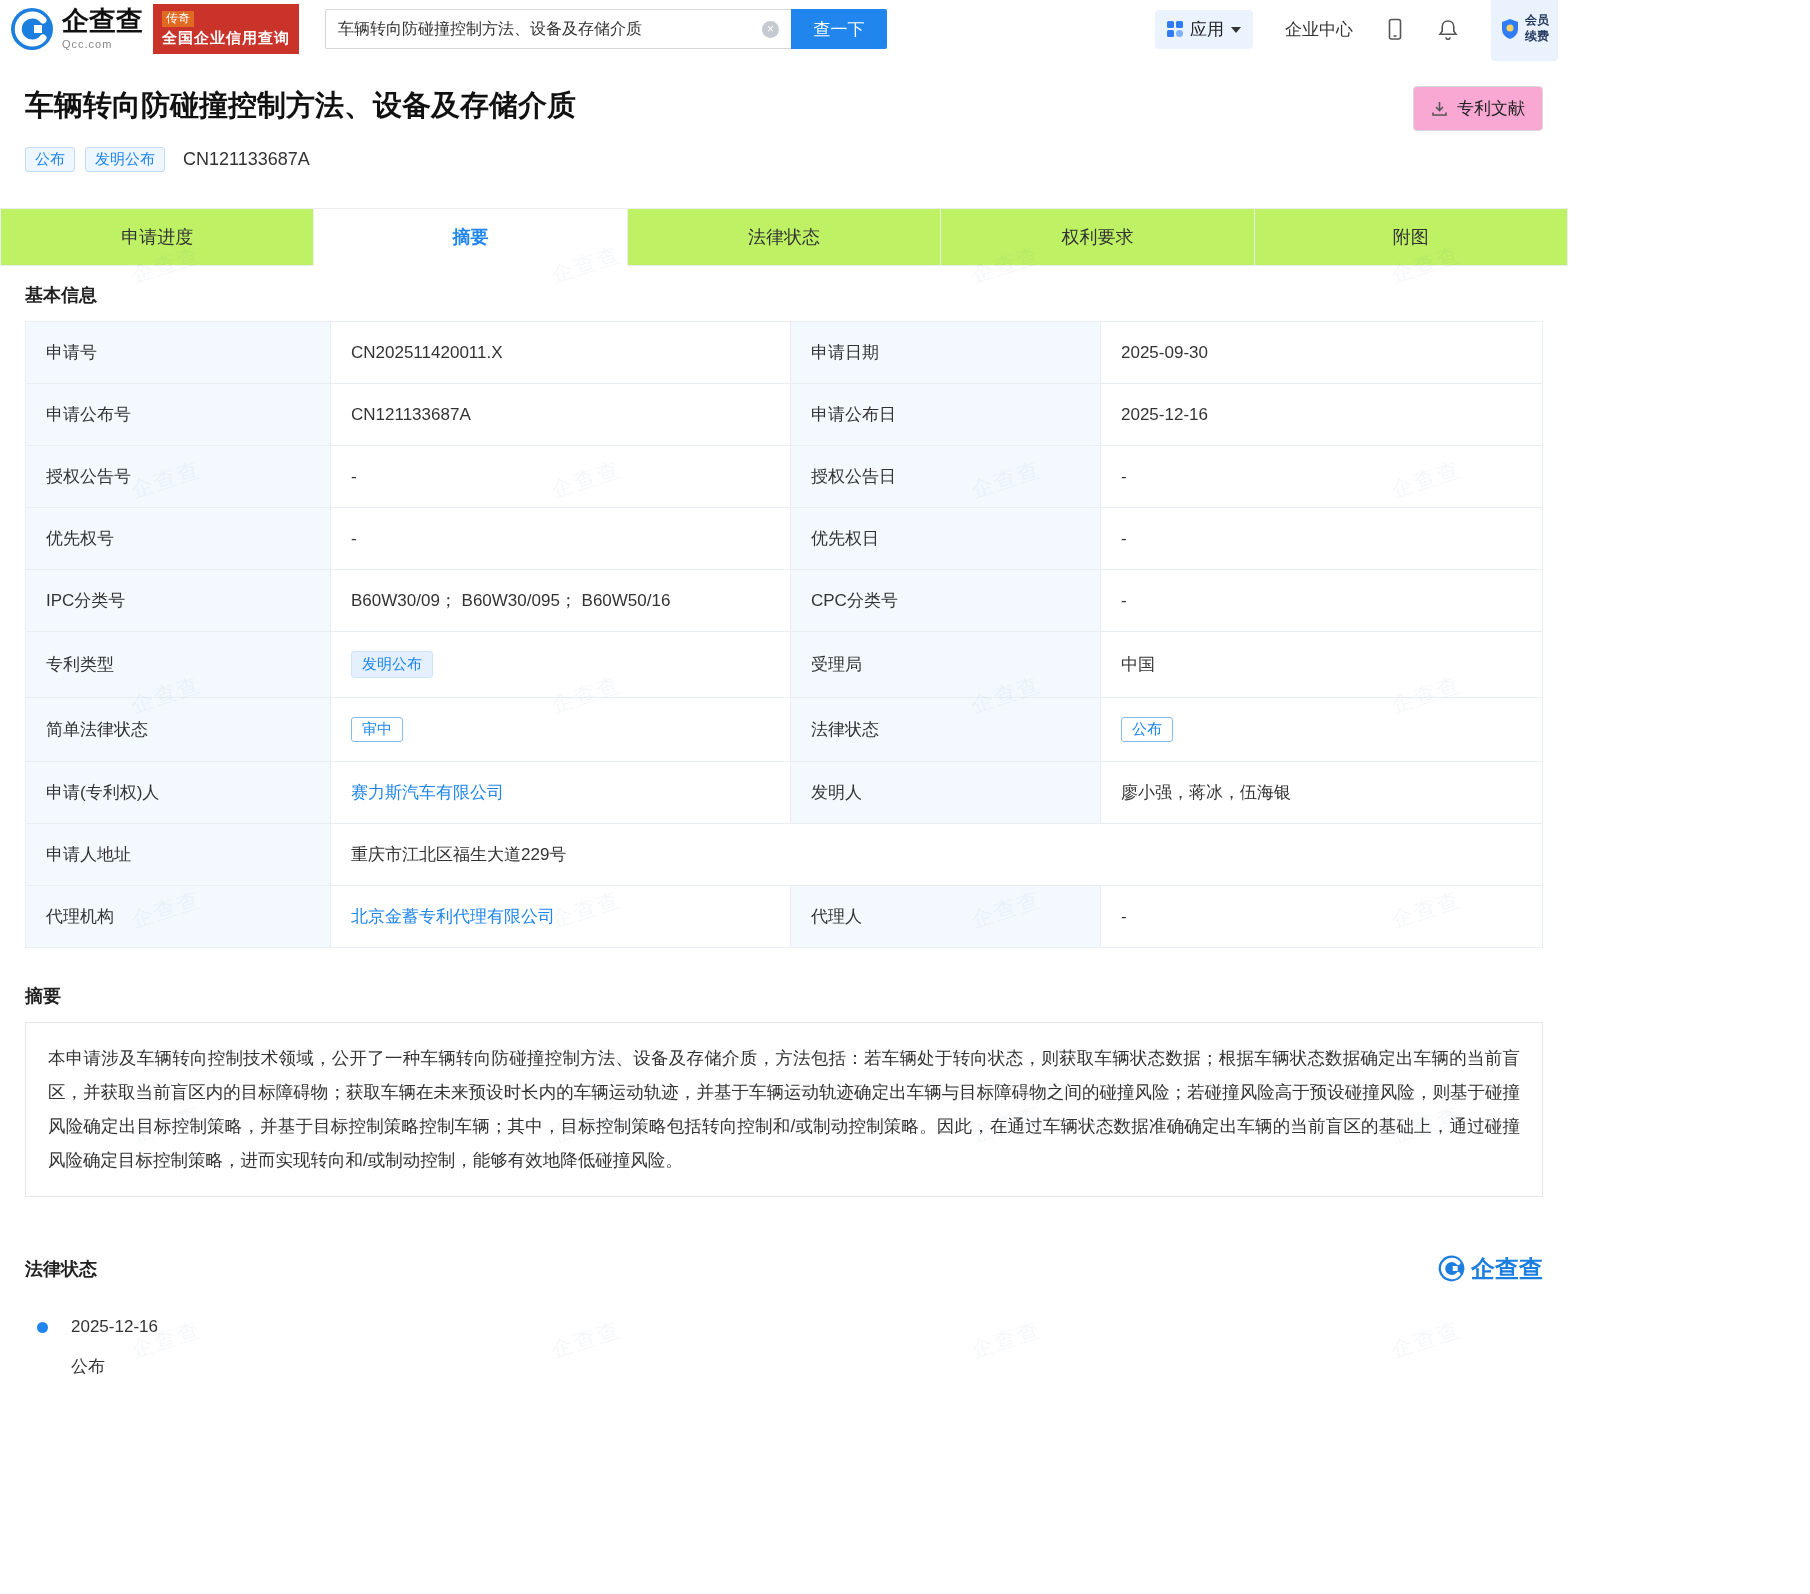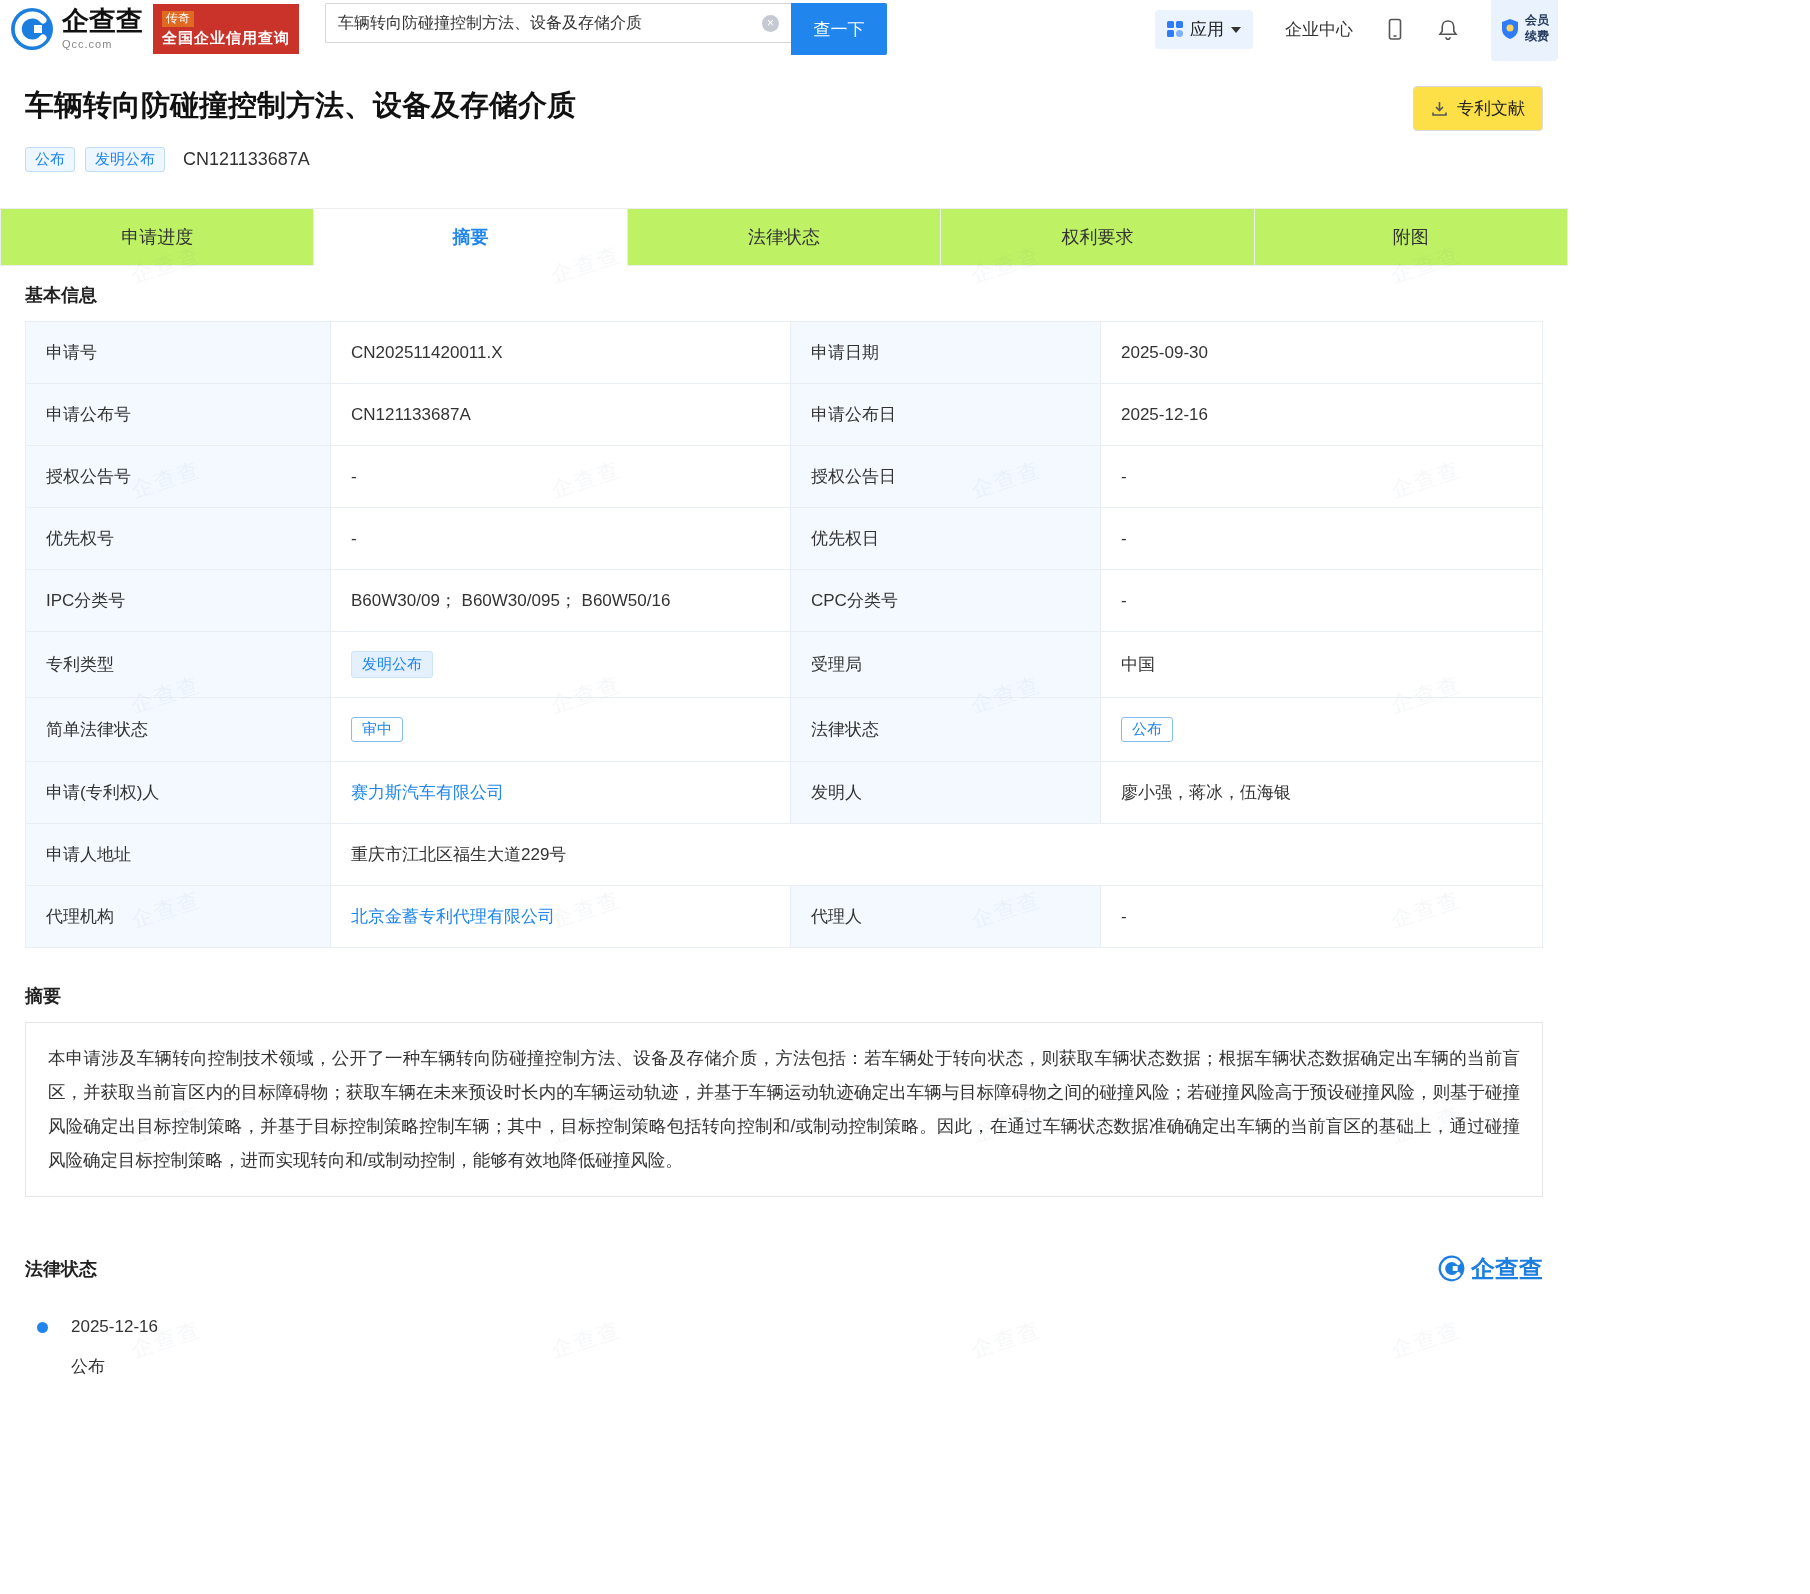--- a/index.html
+++ b/index.html
@@ -12,34 +12,34 @@
 .logo{display:flex;align-items:center;gap:8px;cursor:pointer}
 .logo-text-main{font-size:27px;font-weight:bold;color:#111;line-height:1}
 .logo-text-sub{font-size:11px;color:#888;letter-spacing:1px;margin-top:3px}
 .promo{margin-left:10px;background:#c9332a;color:#fff;padding:3px 9px 6px;line-height:1.3;cursor:pointer}
 .promo-l1{display:inline-block;background:#e06a22;font-size:12px;padding:0 4px}
 .promo-l2{font-size:15px;font-weight:bold;letter-spacing:1px}
 .searchbar{display:flex;margin-left:26px}
 .search-input-wrap{width:466px;height:40px;border:1px solid #d6d6d6;border-right:none;display:flex;align-items:center;padding:0 12px;border-radius:2px 0 0 2px;background:#fff}
 .search-input{flex:1;border:none;outline:none;font-size:16px;color:#333;font-family:inherit;background:transparent}
 .clear-btn{width:17px;height:17px;border-radius:50%;background:#c5cad2;color:#fff;font-size:12px;line-height:1;display:flex;align-items:center;justify-content:center;cursor:pointer;flex:none}
-.search-btn{width:96px;height:52px;background:#2086ee;color:#fff;font-size:17px;display:flex;align-items:center;justify-content:center;border-radius:0 2px 2px 0;cursor:pointer}
+.search-btn{width:96px;height:40px;background:#2086ee;color:#fff;font-size:17px;display:flex;align-items:center;justify-content:center;border-radius:0 2px 2px 0;cursor:pointer}
 .topnav{margin-left:auto;display:flex;align-items:center;gap:32px}
 .apps-btn{display:flex;align-items:center;gap:7px;background:#eaf3fe;border-radius:4px;padding:8px 12px;cursor:pointer}
 .apps-label{font-size:17px;color:#222;font-weight:normal}
 .caret{width:0;height:0;border-left:5px solid transparent;border-right:5px solid transparent;border-top:6px solid #333;margin-top:2px}
 .nav-text{font-size:17px;color:#333;cursor:pointer;white-space:nowrap}
 .icon-btn{cursor:pointer;display:flex;align-items:center}
 .member{display:flex;align-items:center;gap:5px;background:#e9f2fd;border-radius:4px;padding:16px 9px;cursor:pointer}
 .member-text{font-size:12px;color:#243a5e;line-height:1.3;font-weight:bold}
 
 
 .title-row{display:flex;justify-content:space-between;align-items:flex-start;padding:0 25px;margin-top:28px}
 h1{font-size:29px;color:#111;font-weight:bold}
-.dl-btn{display:flex;align-items:center;gap:9px;border:1px solid #d9d9d9;border-radius:4px;padding:10px 17px;font-size:17px;color:#222;cursor:pointer;background:#fde047;white-space:nowrap}
+.dl-btn{display:flex;align-items:center;gap:9px;border:1px solid #d9d9d9;border-radius:4px;padding:10px 17px;font-size:17px;color:#222;cursor:pointer;background:#f9a8d4;white-space:nowrap}
 .meta-row{display:flex;align-items:center;gap:10px;padding:0 25px;margin-top:16px}
 .tag-lite{color:#2086ee;background:#eef6ff;border:1px solid #bfdcfb;font-size:15px;padding:2px 9px;border-radius:3px}
 .pub-number{font-size:18px;color:#333;margin-left:8px}
 
 
 .tabs{display:flex;margin-top:36px;background:#bef264;border:1px solid #ebedf0;border-bottom:none}
 .tab{flex:1;text-align:center;padding:16px 0;font-size:18px;color:#333;border-right:1px solid #ebedf0;border-bottom:1px solid #ebedf0;cursor:pointer}
 .tab:last-child{border-right:none}
 .tab.active{background:#fff;color:#2086ee;font-weight:bold;border-bottom-color:transparent}
 

